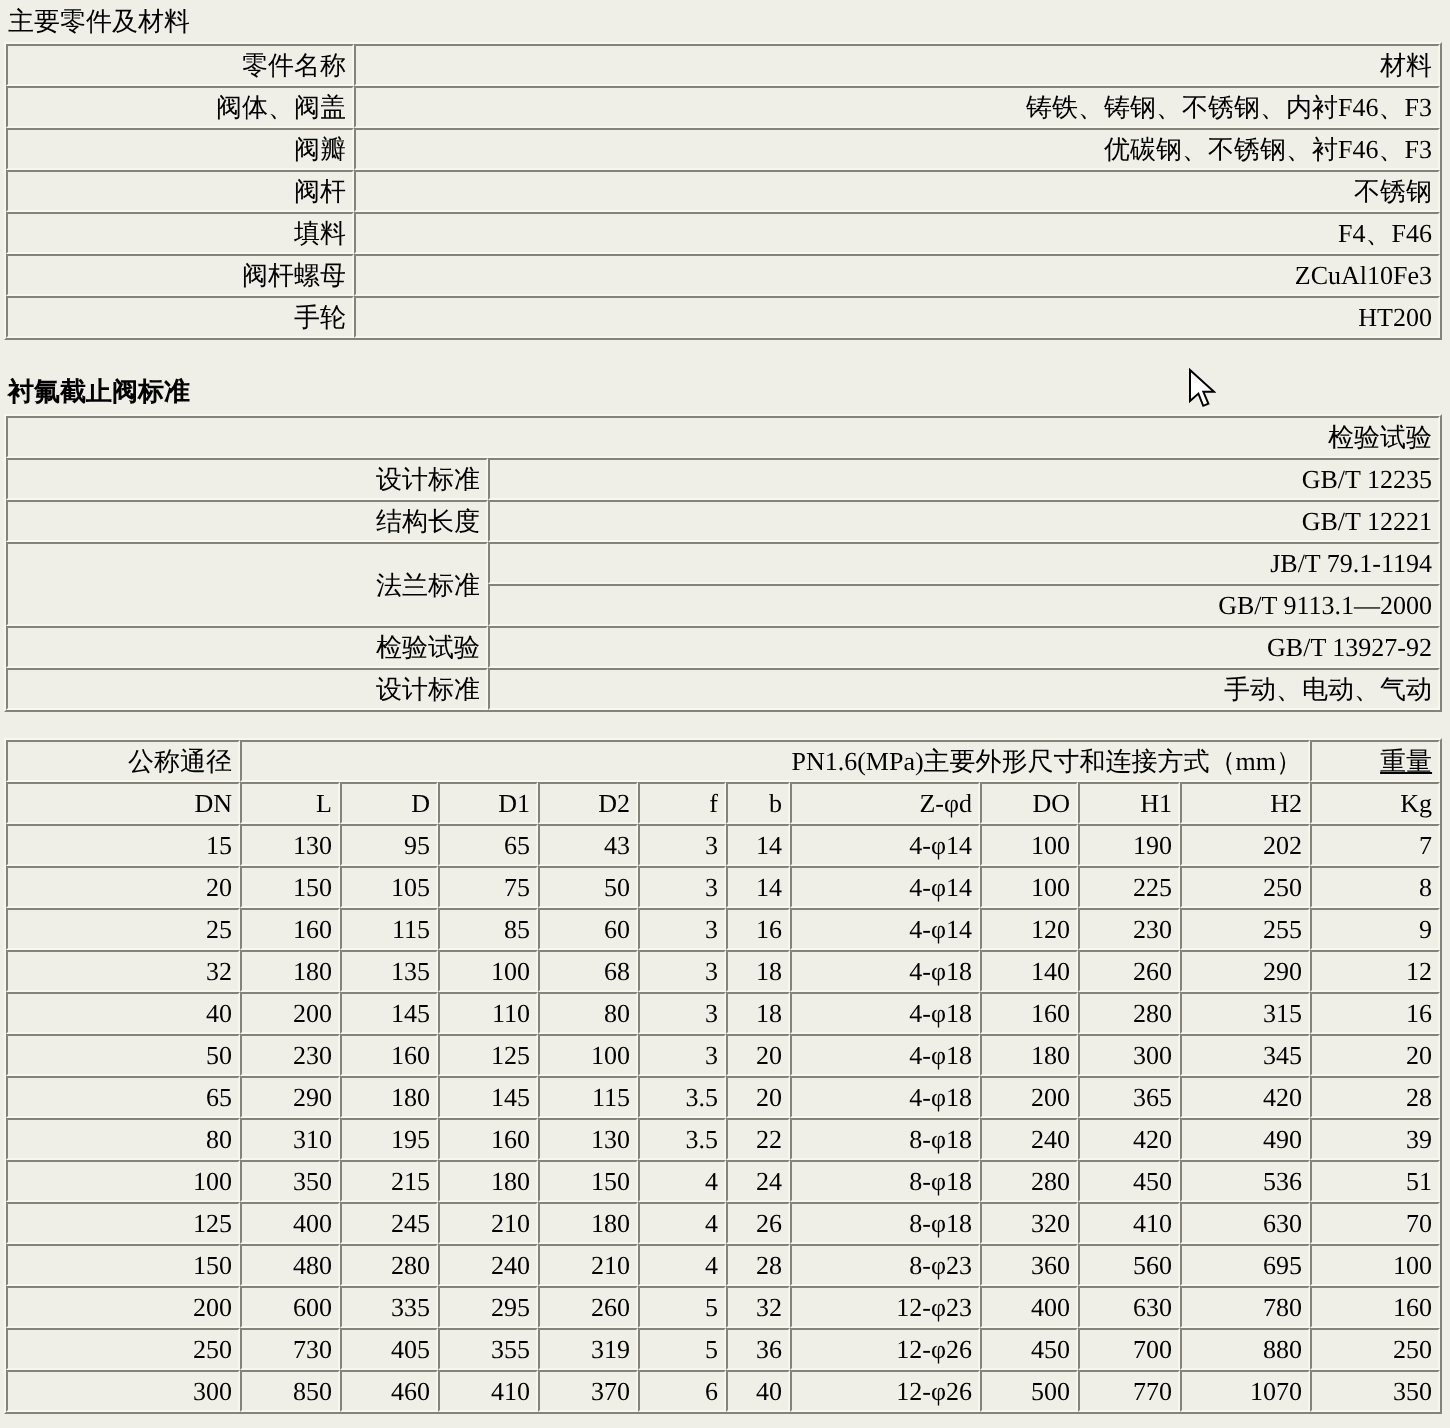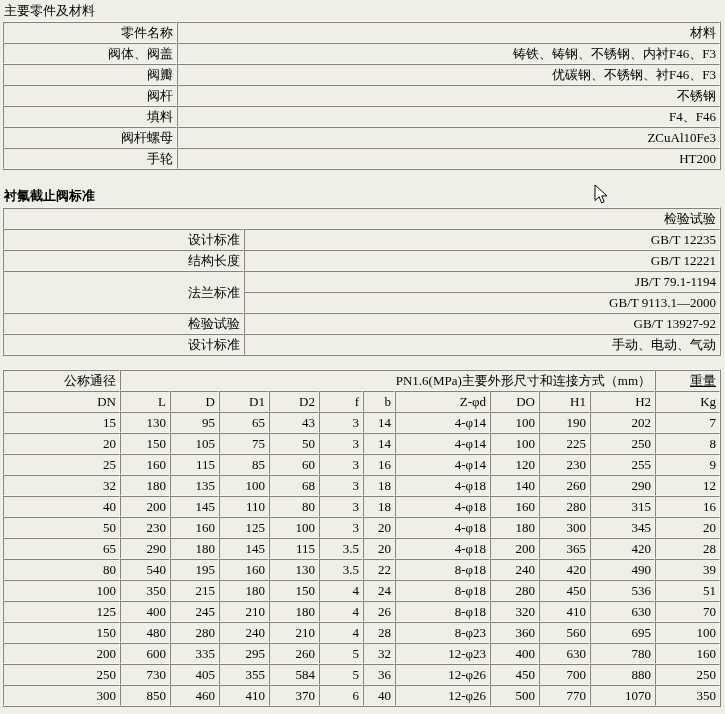--- a/index.html
+++ b/index.html
@@ -263,21 +263,21 @@
         <td>3.5</td>
         <td>20</td>
         <td>4-φ18</td>
         <td>200</td>
         <td>365</td>
         <td>420</td>
         <td>28</td>
       </tr>
       <tr>
         <td>80</td>
-        <td>540</td>
+        <td>310</td>
         <td>195</td>
         <td>160</td>
         <td>130</td>
         <td>3.5</td>
         <td>22</td>
         <td>8-φ18</td>
         <td>240</td>
         <td>420</td>
         <td>490</td>
         <td>39</td>
@@ -336,21 +336,21 @@
         <td>400</td>
         <td>630</td>
         <td>780</td>
         <td>160</td>
       </tr>
       <tr>
         <td>250</td>
         <td>730</td>
         <td>405</td>
         <td>355</td>
-        <td>584</td>
+        <td>319</td>
         <td>5</td>
         <td>36</td>
         <td>12-φ26</td>
         <td>450</td>
         <td>700</td>
         <td>880</td>
         <td>250</td>
       </tr>
       <tr>
         <td>300</td>

